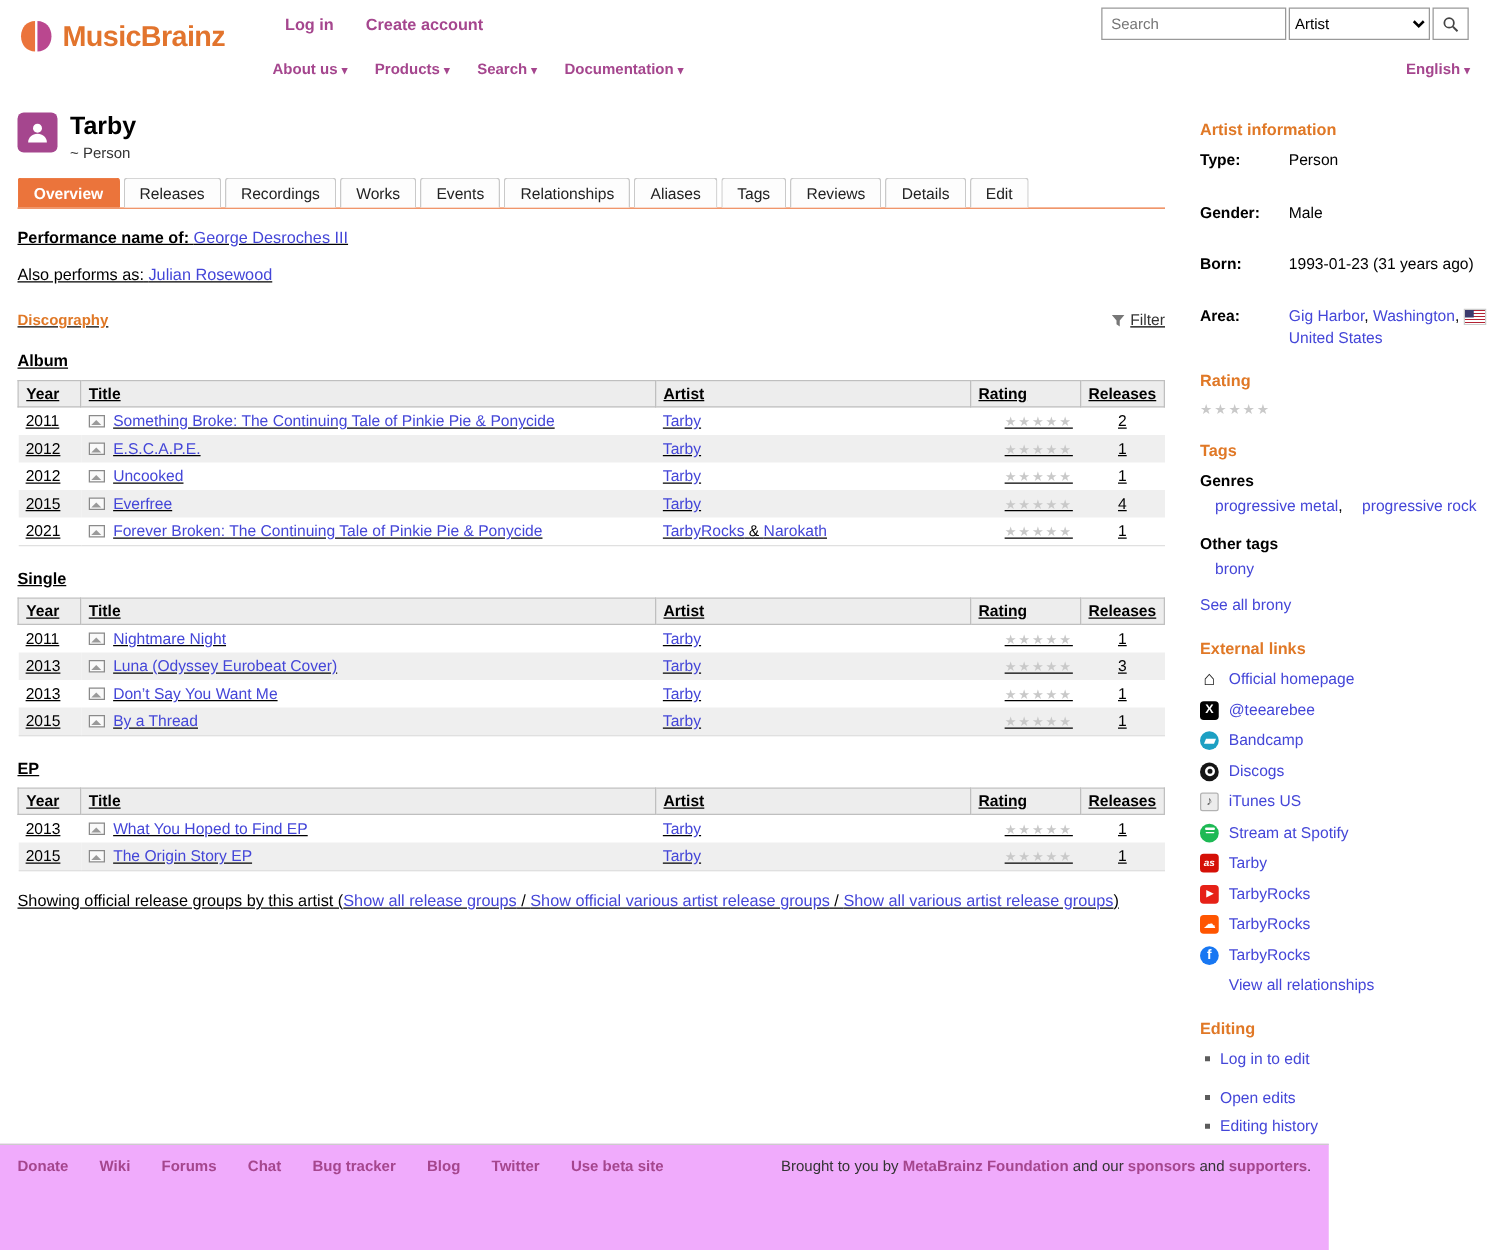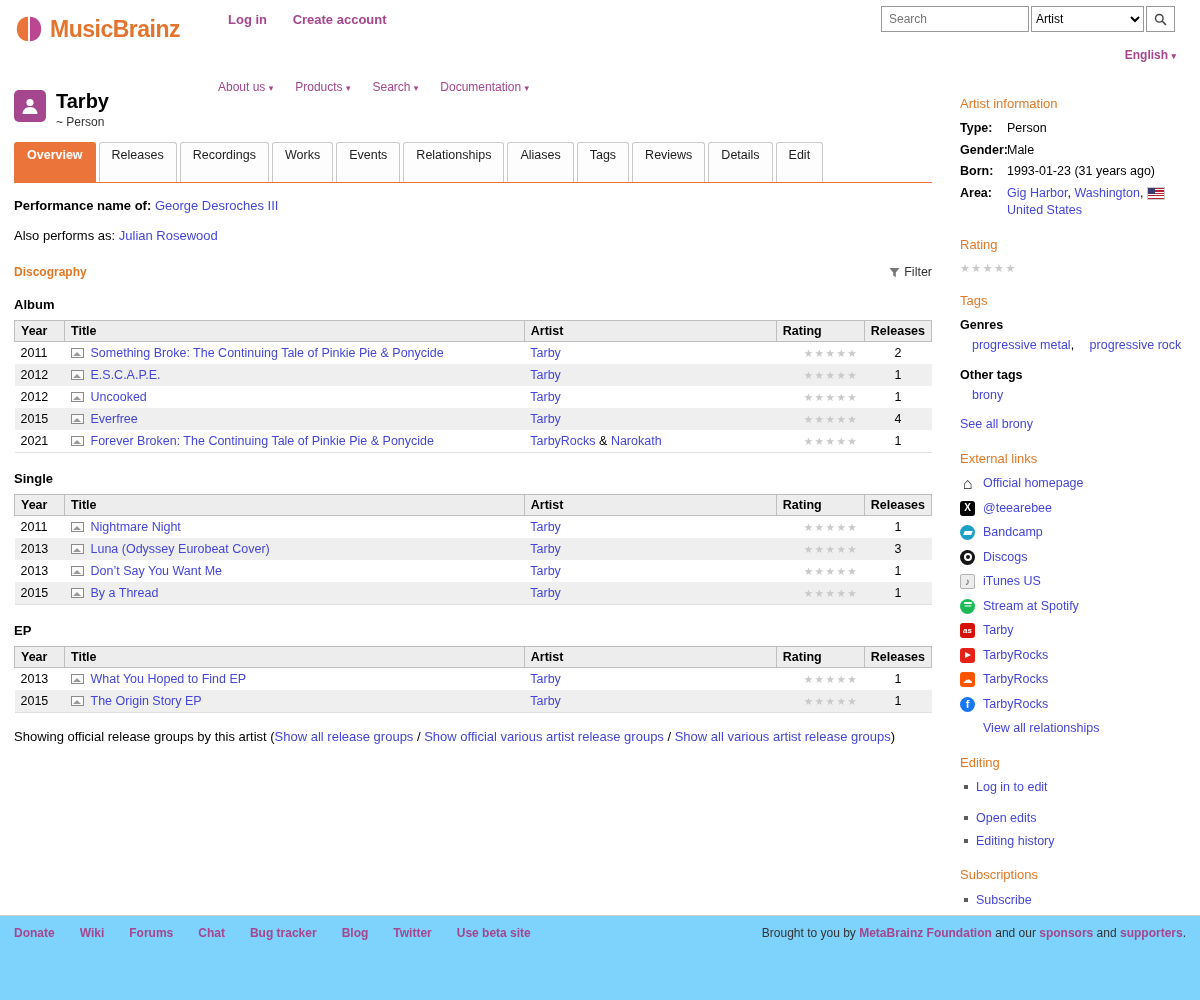--- a/index.html
+++ b/index.html
@@ -25,61 +25,61 @@
   .logo{position:absolute;left:14px;top:14px;display:flex;align-items:center;gap:6px;cursor:pointer;}
   .logo-text{font-size:23px;font-weight:bold;color:#E2742D;letter-spacing:-0.5px;}
   .top-links{position:absolute;left:228px;top:12px;font-weight:bold;}
   .top-links a{color:var(--purple);margin-right:22px;}
   .searchbar{position:absolute;right:25px;top:6px;display:flex;align-items:stretch;height:26px;}
   .search-input{width:148px;border:1px solid #999;padding:2px 7px;font-size:12px;font-family:inherit;}
   .search-select{width:113px;border:1px solid #999;background:#fff;font-size:12px;margin-left:2px;font-family:inherit;}
   .search-btn{width:29px;border:1px solid #999;background:#fff;margin-left:2px;cursor:pointer;display:flex;align-items:center;justify-content:center;padding:0;}
   .navrow{position:relative;height:24px;}
   .main-nav{position:absolute;left:218px;top:2px;display:flex;gap:22px;}
-  .nav-item{color:var(--purple);font-weight:normal;font-size:12px;margin-top:32px;}
+  .nav-item{color:var(--purple);font-weight:bold;font-size:12px;}
   .caret{font-size:9px;}
   .lang{position:absolute;right:24px;top:2px;color:var(--purple);font-weight:bold;font-size:12px;}
 
   
   .artist-head{margin:20px 0 0 14px;display:flex;align-items:flex-start;}
   .artist-avatar{width:32px;height:32px;background:#A5468E;border-radius:5px;display:flex;align-items:center;justify-content:center;flex:0 0 32px;}
   .artist-names{margin-left:10px;}
   .artist-names h1{font-size:20px;margin:0;line-height:1.1;}
   .artist-type{font-size:12px;color:#333;margin-top:3px;}
 
   
   .tabs{display:flex;list-style:none;margin:13px 0 0 14px;padding:0;border-bottom:1px solid var(--tab-orange);width:918px;}
-  .tab{padding:5px 12px 20px;border:1px solid #c9c9c9;border-bottom:none;margin-right:3px;background:#fdfdfd;font-size:12.5px;cursor:pointer;border-radius:3px 3px 0 0;color:#222;}
+  .tab{padding:5px 12px 4px;border:1px solid #c9c9c9;border-bottom:none;margin-right:3px;background:#fdfdfd;font-size:12.5px;cursor:pointer;border-radius:3px 3px 0 0;color:#222;}
   .tab.active{background:var(--tab-orange);color:#fff;font-weight:bold;border-color:var(--tab-orange);}
 
   
-  .main{margin:0 0 0 14px;width:918px;}
+  .main{margin:0 0 0 14px;width:918px;text-decoration:underline;}
   .rel-line{margin:15px 0 0;}
   .disco-head{display:flex;justify-content:space-between;align-items:center;margin-top:22px;}
   .orange-h{color:var(--orange);font-size:12px;margin:0;}
   .filter{color:#333;font-size:12.5px;display:flex;align-items:center;gap:4px;}
   .rg-heading{font-size:13px;font-weight:bold;margin:18px 0 8px;}
   .rg-table{width:918px;border-collapse:collapse;font-size:12.5px;border-bottom:1px solid #e0e0e0;}
   .rg-table th{border:1px solid #bfbfbf;background:#ededed;padding:3px 6px;text-align:left;font-weight:bold;}
   .rg-table td{padding:4px 6px;}
   .rg-table tbody tr:nth-child(even){background:#efefef;}
   .col-year{width:50px;}
   .col-artist{width:252px;}
   .col-rating{width:88px;text-align:right;}
   .col-releases{width:58px;text-align:center;}
   .img-icon{display:inline-block;width:13px;height:10px;border:1px solid #8a8a8a;background:#fafafa;position:relative;margin-right:7px;vertical-align:-1px;}
   .img-icon::after{content:'';position:absolute;bottom:1px;left:1px;border-left:4px solid transparent;border-right:4px solid transparent;border-bottom:4px solid #9a9a9a;}
   .stars{color:var(--star);font-size:10.5px;letter-spacing:1.5px;cursor:pointer;}
   .rg-note{margin:16px 0 0;}
 
   
   .sidebar{position:absolute;left:960px;top:95px;width:232px;font-size:12.5px;line-height:1.4;}
-  .sb-h{color:var(--orange);font-weight:normal;font-size:13px;margin:16px 0 7px;}
+  .sb-h{color:var(--orange);font-weight:bold;font-size:13px;margin:16px 0 7px;}
   .sb-h.first{margin-top:0;}
-  .ai-grid{display:grid;grid-template-columns:47px 1fr;row-gap:4px;}
+  .ai-grid{display:grid;grid-template-columns:47px 1fr;row-gap:4px;gap:24px;}
   .ai-label{font-weight:bold;}
   .sb-stars{color:var(--star);font-size:11px;letter-spacing:1.5px;cursor:pointer;}
   .tag-label{font-weight:bold;margin-top:3px;}
   .tag-label.mt{margin-top:13px;}
   .tag-links{margin-top:2px;}
   .tag-links a{color:var(--link);padding-left:12px;}
   .see-all{margin-top:12px;}
   .ext-list{list-style:none;margin:6px 0 0;padding:0;}
   .ext-list li{display:flex;align-items:center;margin:0 0 7px;}
   .eicon{width:15px;height:15px;border-radius:3px;margin-right:8px;display:inline-flex;align-items:center;justify-content:center;font-size:9px;color:#fff;flex:0 0 15px;line-height:1;}
@@ -99,21 +99,21 @@
   .facebook-icon{background:#1877F2;border-radius:50%;font-weight:bold;font-size:11px;}
   .view-all{margin:4px 0 0 23px;}
   .sb-list{list-style:none;margin:5px 0 0;padding-left:16px;}
   .sb-list.gap{margin-top:14px;}
   .sb-list li{position:relative;margin-bottom:5px;}
   .sb-list li::before{content:'';position:absolute;left:-12px;top:6px;width:4px;height:4px;background:#5c5c5c;}
   .us-flag{display:inline-block;width:16px;height:11px;position:relative;margin:0 4px 0 1px;vertical-align:-2px;background:repeating-linear-gradient(180deg,#B22234 0 1.2px,#fff 1.2px 2.4px);box-shadow:0 0 0 1px #ccc;}
   .us-flag::after{content:'';position:absolute;top:0;left:0;width:7px;height:6px;background:#3C3B6E;}
 
   
-  .footer{position:absolute;top:915px;left:0;width:1200px;border-top:1px solid #ccc;height:85px;background:#7dd3fc;}
+  .footer{position:absolute;top:915px;left:0;width:1063px;border-top:1px solid #ccc;height:85px;background:#f0abfc;}
   .footer-links{position:absolute;left:14px;top:10px;display:flex;gap:25px;}
   .footer-link{color:var(--purple);font-weight:bold;font-size:12px;}
   .footer-credit{position:absolute;right:14px;top:10px;font-size:12px;color:#333;}
 </style>
 </head>
 <body>
 
 <div class="page">
 
   <header>

